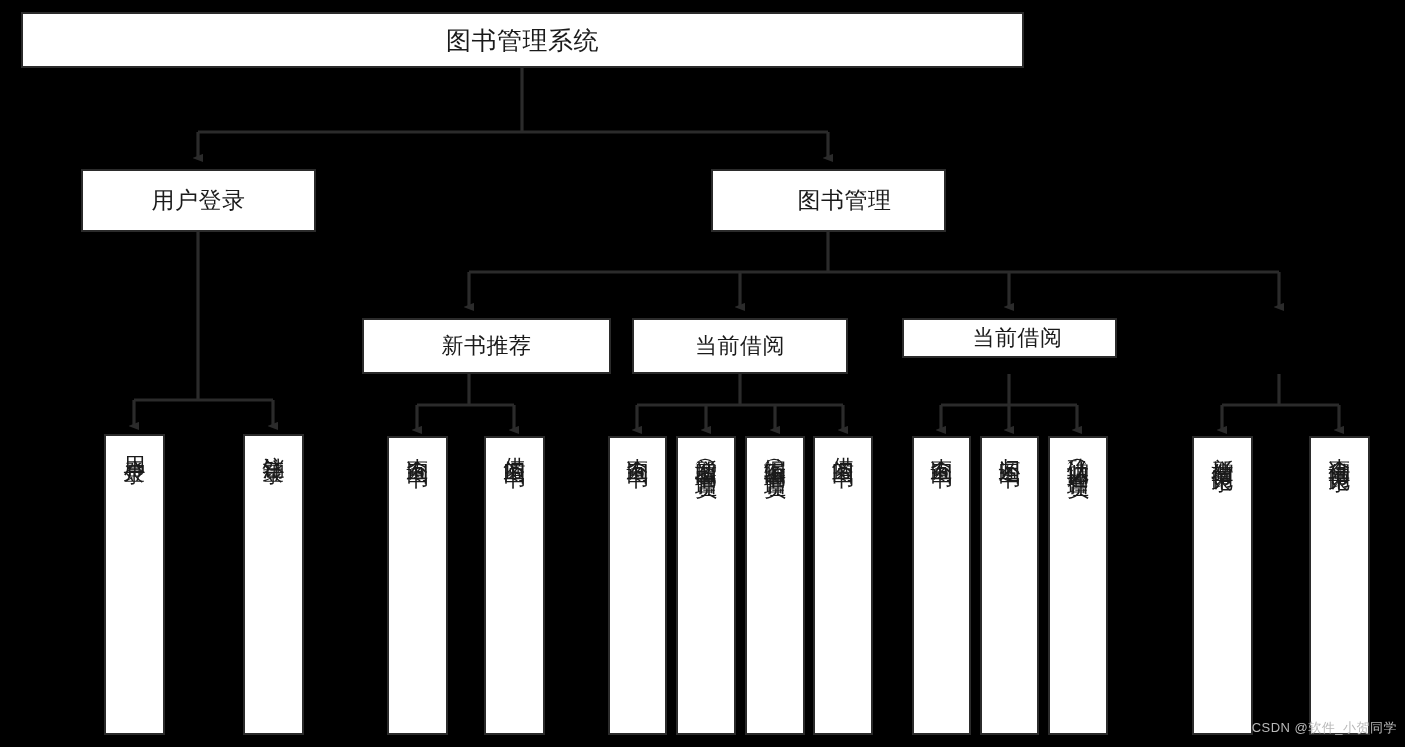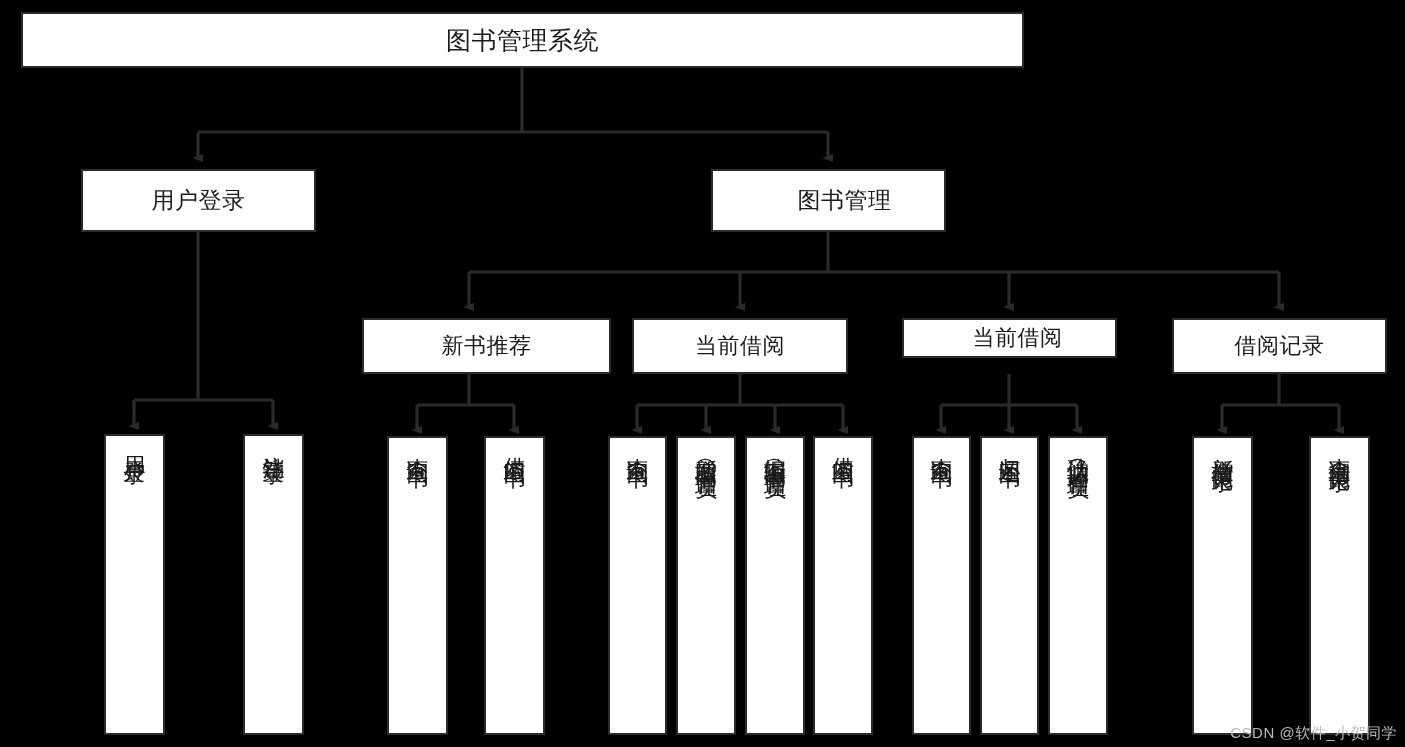--- a/index.html
+++ b/index.html
@@ -60,22 +60,22 @@
     white-space: nowrap;
   }
   .fs-root { font-size: 25px; }
   .fs-l2   { font-size: 23px; }
   .fs-l3   { font-size: 22px; }
   .fs-leaf { font-size: 22px; }
 
   #watermark {
     position: absolute;
     right: 8px;
-    bottom: 4px;
-    font-size: 15px;
+    bottom: 10px;
+    font-size: 13px;
     color: #b9b9b9;
     letter-spacing: 0.5px;
     white-space: nowrap;
   }
 </style>
 </head>
 <body>
 
 <div id="canvas">
 
@@ -146,23 +146,20 @@
   </div>
 
   <div class="node horiz" style="left:632px; top:318px; width:216px; height:56px;">
     <span class="label fs-l3">当前借阅</span>
   </div>
 
   <div class="node horiz" style="left:902px; top:318px; width:215px; height:40px;padding-left:16px;">
     <span class="label fs-l3">当前借阅</span>
   </div>
 
-  <div class="node horiz" style="left:1172px; top:318px; width:215px; height:56px;">
-    <span class="label fs-l3">借阅记录</span>
-  </div>
 
   <div class="node vert" style="left:104px; top:434px; width:61px; height:301px;">
     <span class="label fs-leaf">用户登录</span>
   </div>
 
   <div class="node vert" style="left:243px; top:434px; width:61px; height:301px;">
     <span class="label fs-leaf">注销登录</span>
   </div>
 
   <div class="node vert" style="left:387px; top:436px; width:61px; height:299px;">

